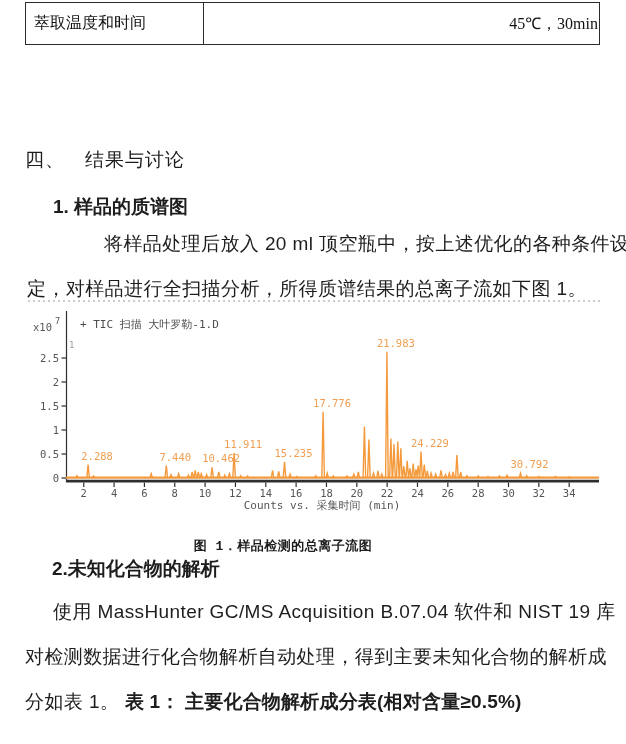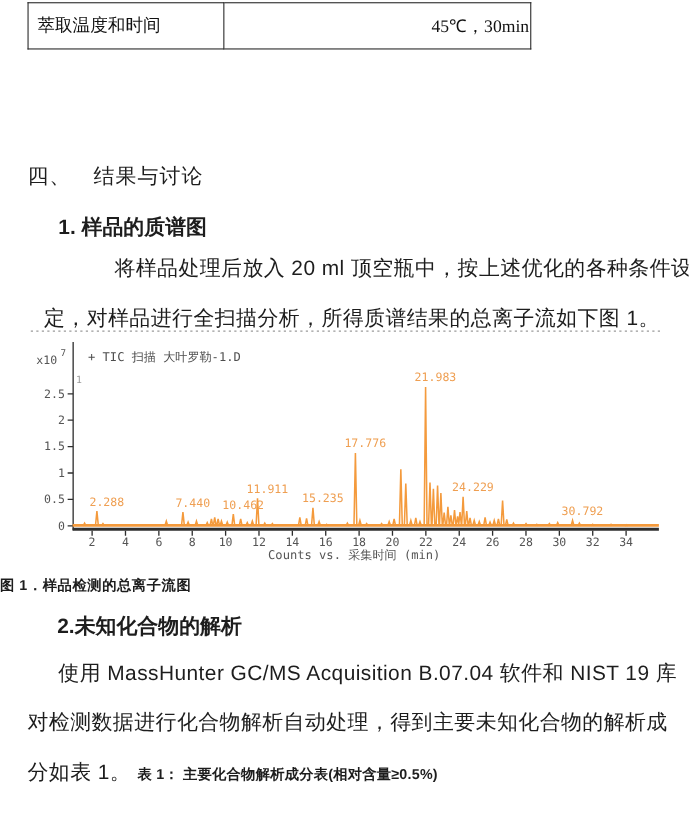--- a/index.html
+++ b/index.html
@@ -1,31 +1,31 @@
 <!DOCTYPE html>
 <html><head>
 <meta charset="utf-8">
 <style>
   html,body{margin:0;padding:0;background:#ffffff;}
   body{width:626px;height:744px;position:relative;overflow:hidden;
        font-family:"Liberation Sans",sans-serif;color:#1d1d1d;}
   .abs{position:absolute;}
 
   
-  table.params{border-collapse:collapse;table-layout:fixed;width:458px;}
+  table.params{border-collapse:collapse;table-layout:fixed;width:575px;}
   table.params td{border:1.6px solid #2b2b2b;font-size:16px;color:#111;
                   vertical-align:middle;}
   td.p-label{width:168px;padding-left:8px;}
   td.p-value{padding-left:10px;font-family:"Liberation Serif",serif;text-align:right;}
 
   .h1{font-size:19px;font-weight:normal;letter-spacing:1px;}
   .h2{font-size:19px;font-weight:bold;}
   .body-line{font-size:19px;letter-spacing:0.4px;white-space:nowrap;}
   .caption{font-size:13px;font-weight:bold;letter-spacing:0.5px;}
-  .small-caption{font-size:13px;font-weight:bold;letter-spacing:0.2px;}
+  .small-caption{font-size:19px;font-weight:bold;letter-spacing:0.2px;}
 
   svg text{font-family:"DejaVu Sans Mono","Liberation Mono",monospace;}
 </style>
 </head>
 <body>
 
 <table class="params abs" style="left:25px;top:2px;">
   <tbody>
     <tr style="height:42px;">
       <td class="p-label">萃取温度和时间</td>
@@ -33,21 +33,21 @@
     </tr>
   </tbody>
 </table>
 
 <div class="abs h1" style="left:25px;top:147px;">四、　结果与讨论</div>
 
 <div class="abs h2" style="left:53px;top:194px;">1. 样品的质谱图</div>
 
 <div class="abs body-line" style="left:104px;top:231px;">将样品处理后放入 20 ml 顶空瓶中，按上述优化的各种条件设</div>
 
-<div class="abs body-line" style="left:40px;top:276px;">定，对样品进行全扫描分析，所得质谱结果的总离子流如下图 1。</div>
+<div class="abs body-line" style="left:27px;top:276px;">定，对样品进行全扫描分析，所得质谱结果的总离子流如下图 1。</div>
 
 <svg id="tic-chart" class="abs" style="left:0;top:298px;" width="626" height="220" viewBox="0 0 626 220">
     <line x1="28" y1="3" x2="600" y2="3" stroke="#9a9a9a" stroke-width="1" stroke-dasharray="2,3"></line>
     <line x1="66.5" y1="13" x2="66.5" y2="184" stroke="#2e2e2e" stroke-width="1.2"></line>
     <line x1="61.5" y1="180" x2="66.5" y2="180" stroke="#2e2e2e" stroke-width="1.2"></line>
     <text x="59" y="183.5" text-anchor="end" font-size="10.5" fill="#555555">0</text>
     <line x1="61.5" y1="156" x2="66.5" y2="156" stroke="#2e2e2e" stroke-width="1.2"></line>
     <text x="59" y="159.5" text-anchor="end" font-size="10.5" fill="#555555">0.5</text>
     <line x1="61.5" y1="132" x2="66.5" y2="132" stroke="#2e2e2e" stroke-width="1.2"></line>
     <text x="59" y="135.5" text-anchor="end" font-size="10.5" fill="#555555">1</text>
@@ -103,21 +103,21 @@
     <text x="332.06192" y="108.76" text-anchor="middle" font-size="10.5" fill="#ef9f52">17.776</text>
     <text x="395.88211" y="48.760000000000005" text-anchor="middle" font-size="10.5" fill="#ef9f52">21.983</text>
     <text x="429.95392999999996" y="148.6" text-anchor="middle" font-size="10.5" fill="#ef9f52">24.229</text>
     <text x="529.51464" y="170.2" text-anchor="middle" font-size="10.5" fill="#ef9f52">30.792</text>
     <text x="33" y="33" font-size="10.5" fill="#555555">x10</text>
     <text x="55" y="26" font-size="8.5" fill="#555555">7</text>
     <text x="80" y="30" font-size="11" fill="#4d4d4d">+ TIC 扫描  大叶罗勒-1.D</text>
     <text x="69" y="50" font-size="9" fill="#9a9a9a">1</text>
   </svg>
 
-<div class="abs caption" style="left:0;top:523px;width:566px;">图 1．样品检测的总离子流图</div>
+<div class="abs caption" style="left:0;top:537px;width:566px;text-align:center;font-family:Liberation Mono, monospace;">图 1．样品检测的总离子流图</div>
 
 <div class="abs h2" style="left:52px;top:556px;">2.未知化合物的解析</div>
 
 <div class="abs body-line" style="left:53px;top:599px;">使用 MassHunter GC/MS Acquisition B.07.04 软件和 NIST 19 库</div>
 
 <div class="abs body-line" style="left:25px;top:644px;">对检测数据进行化合物解析自动处理，得到主要未知化合物的解析成</div>
 
 <div class="abs body-line" style="left:25px;top:689px;">
   <span>分如表 1。</span>
   <span class="small-caption">表 1：  主要化合物解析成分表(相对含量≥0.5%)</span>

